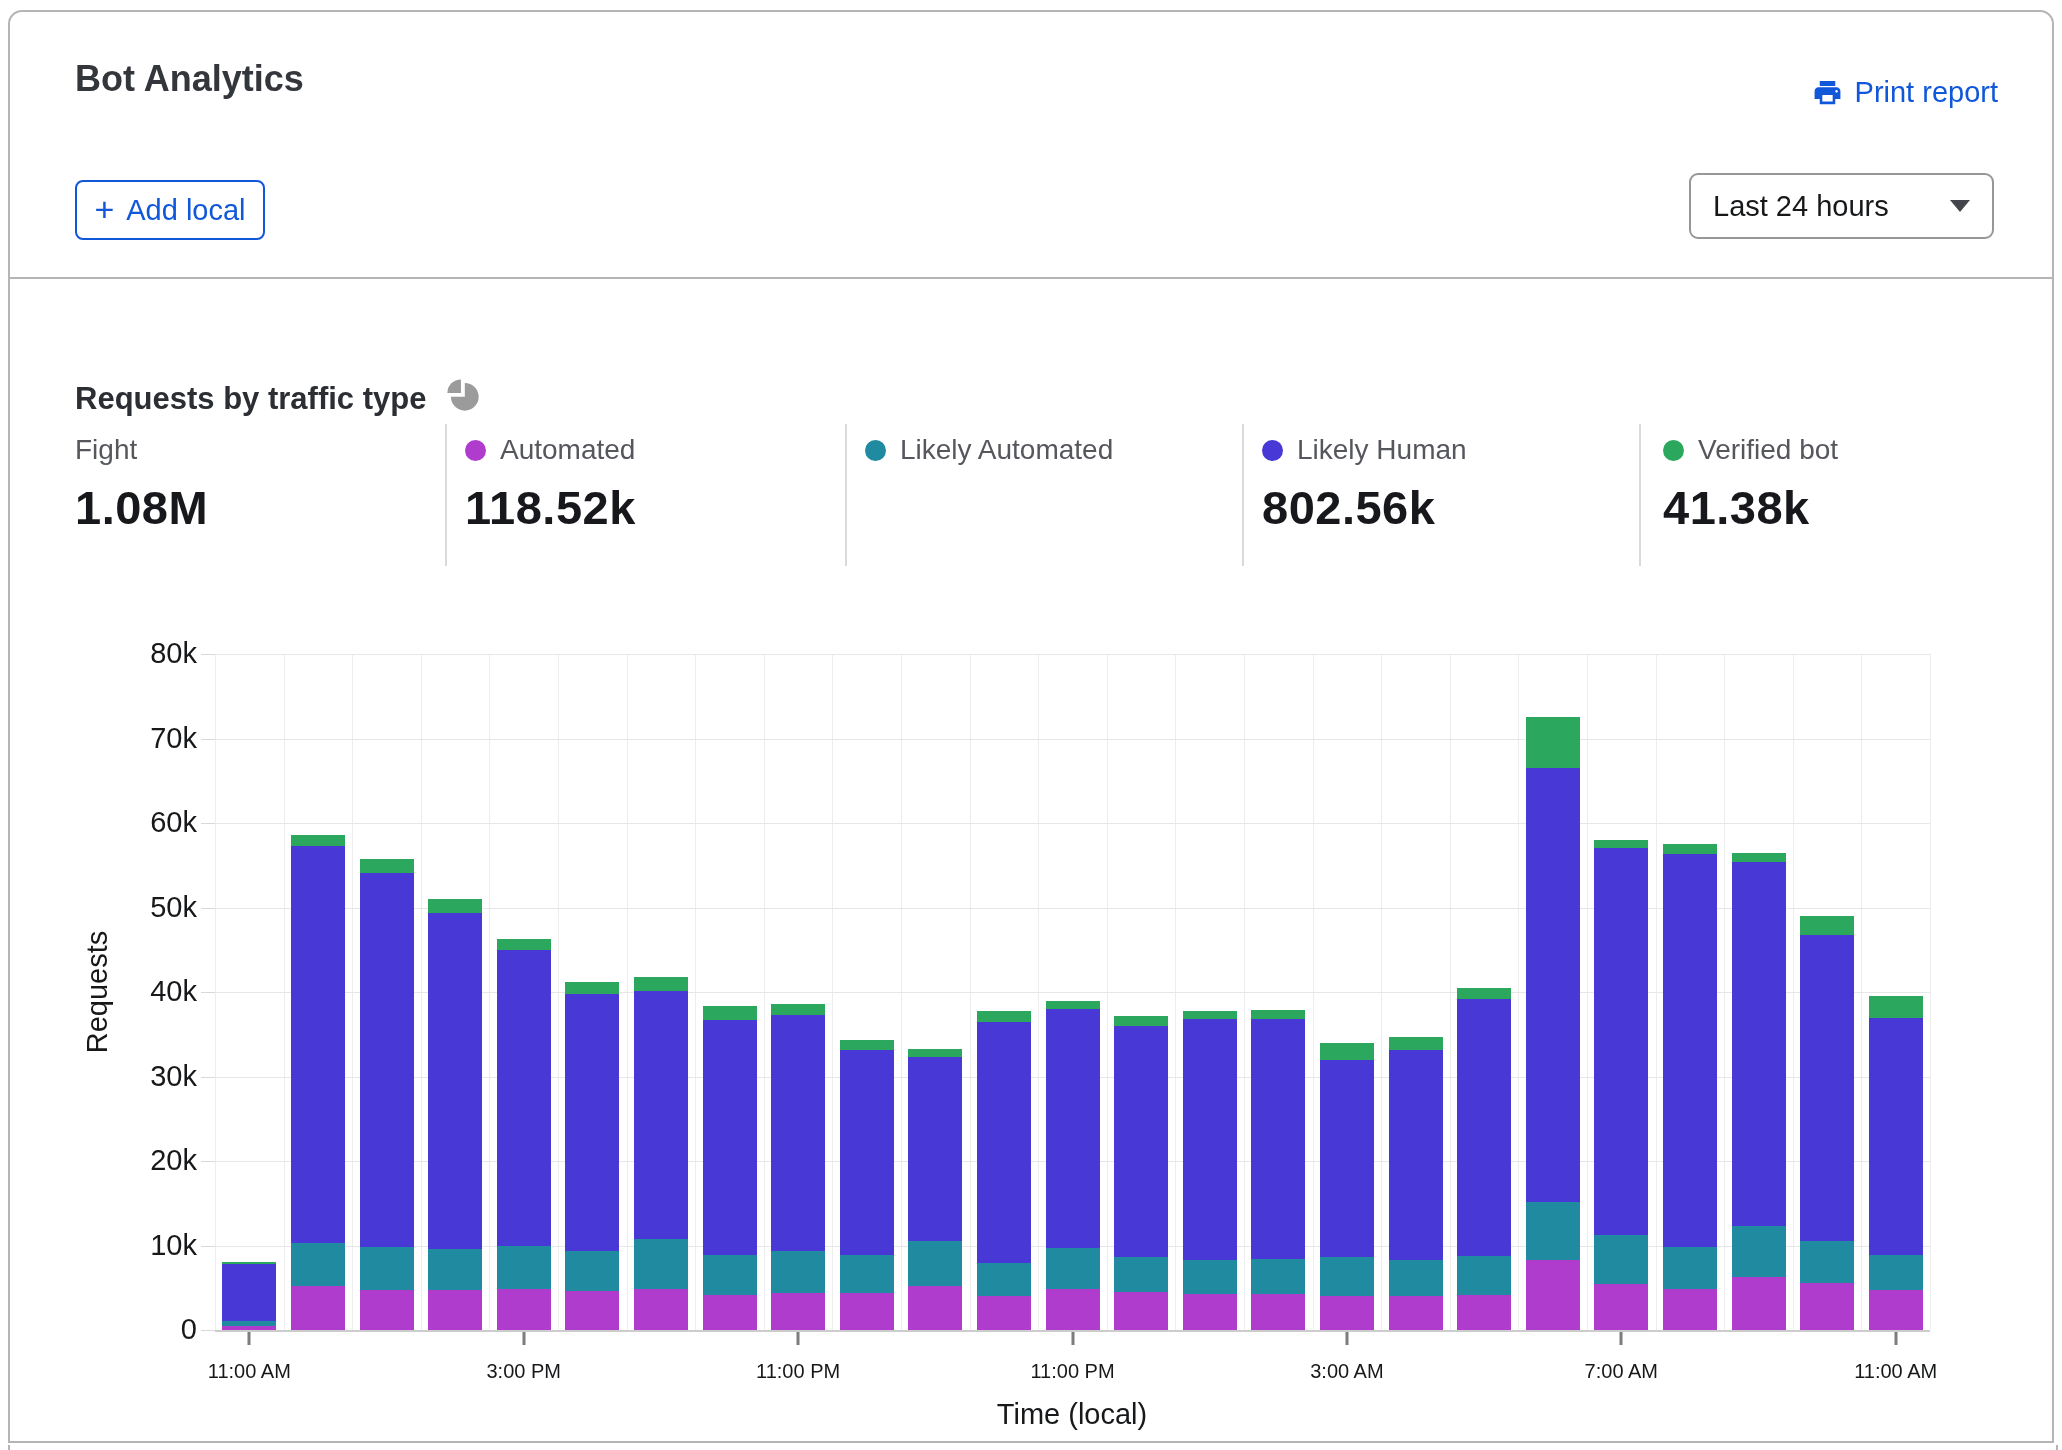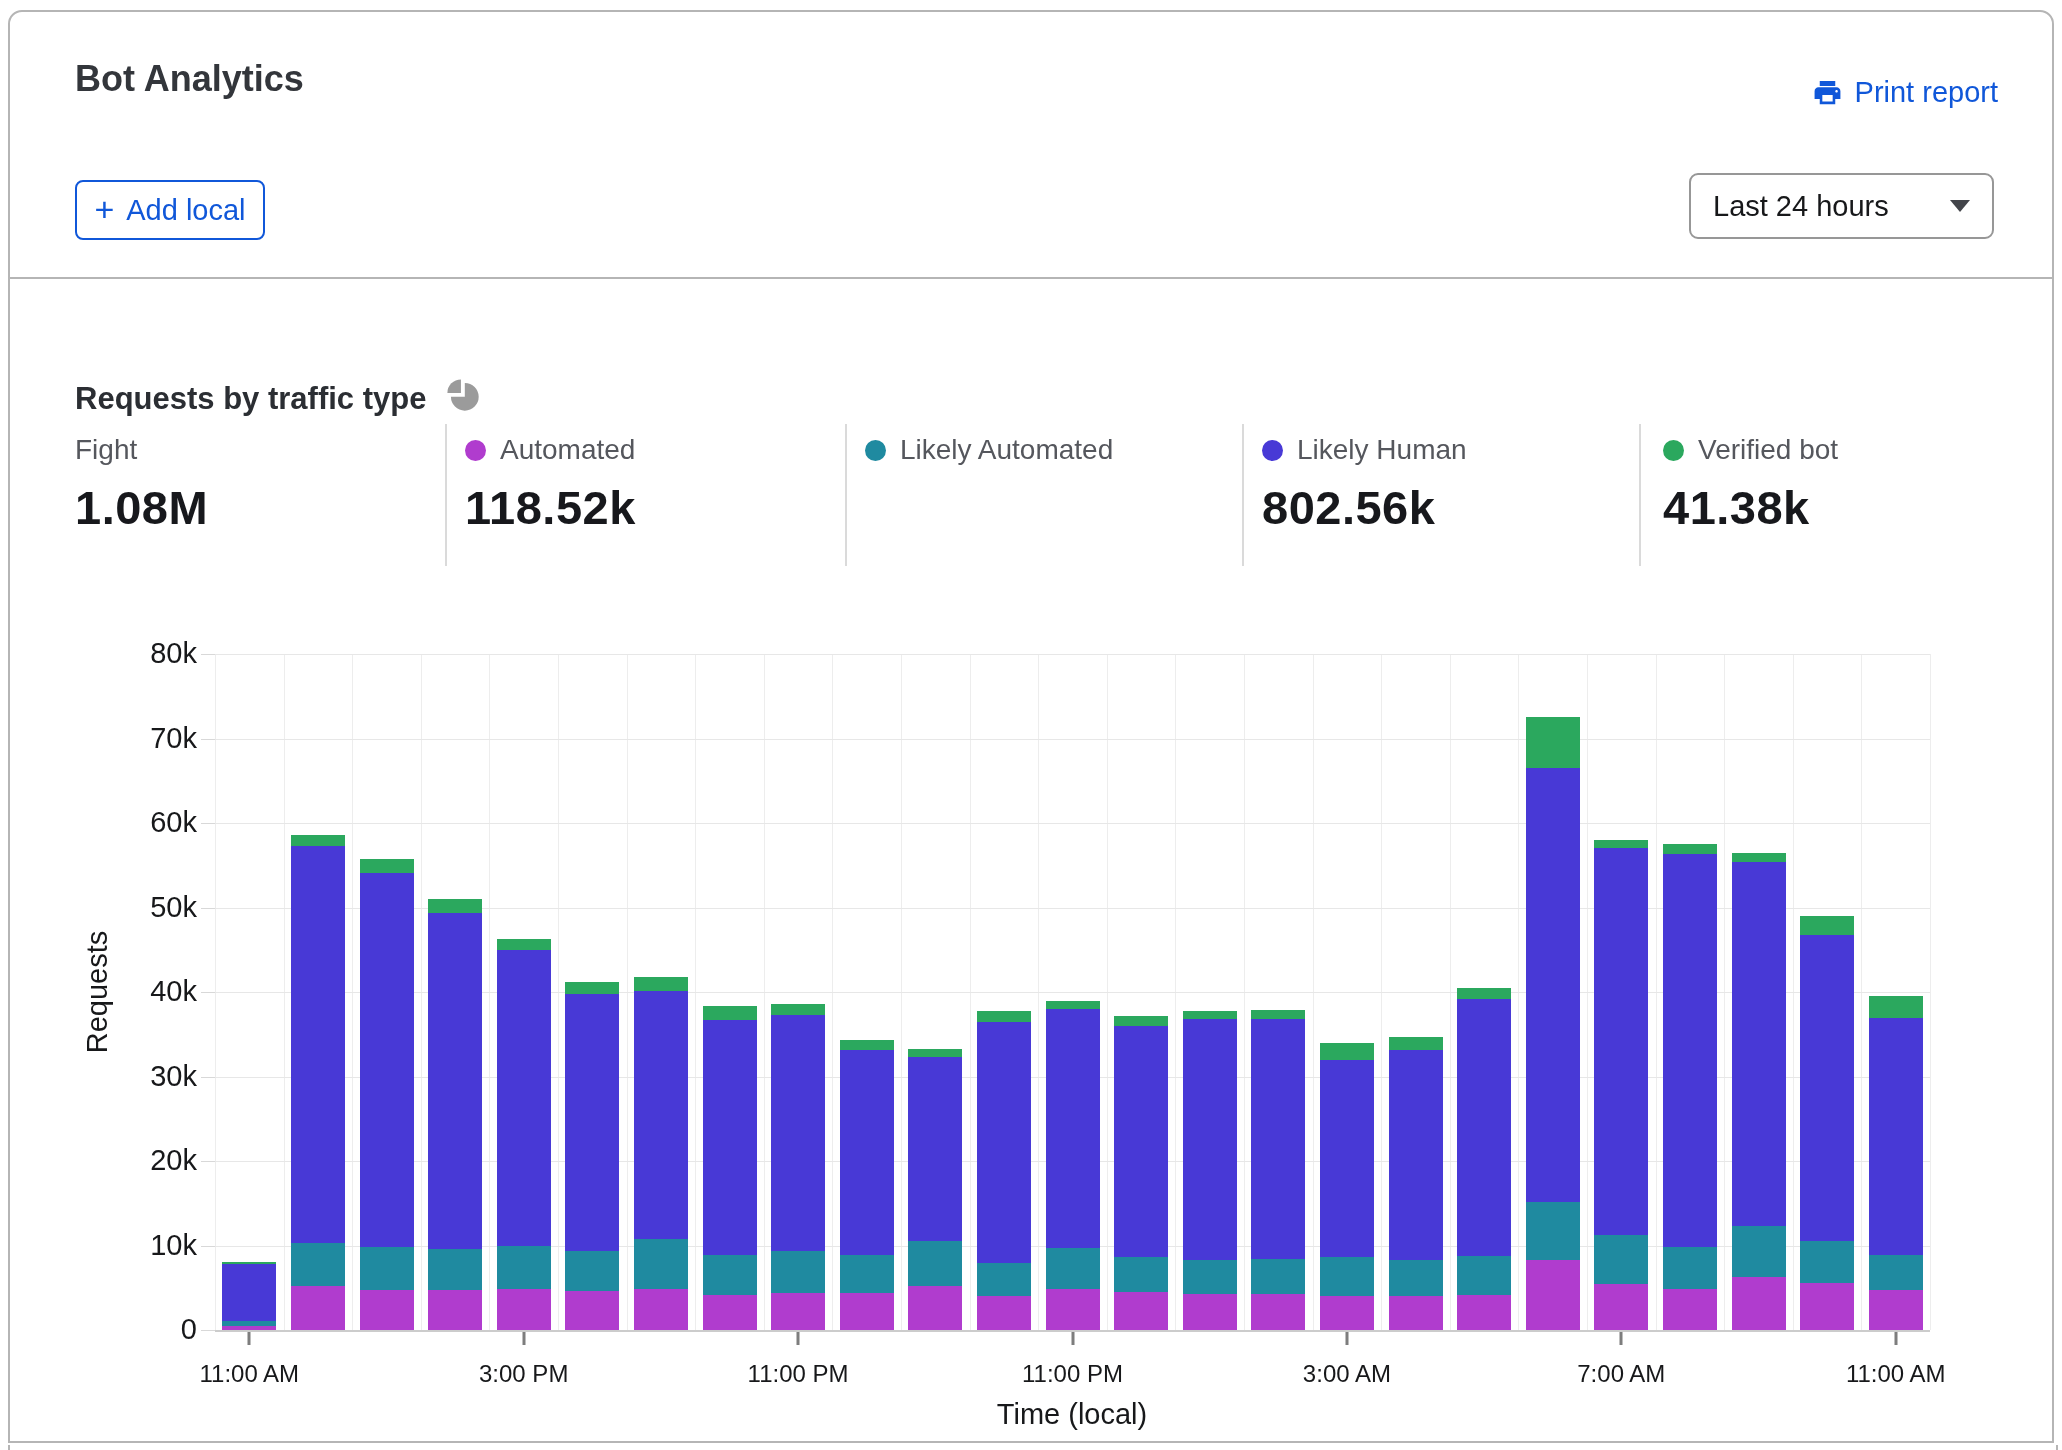--- a/index.html
+++ b/index.html
@@ -56,21 +56,21 @@
   .stat .value{font-size:47px;font-weight:600;color:#17181c;margin-top:12px;letter-spacing:0.5px;}
   .stat-divider{position:absolute;top:424px;width:0;height:142px;border-left:2px solid #dadada;}
   .plot{
     position:absolute;left:215px;top:654px;width:1715px;height:676px;
   }
   .gl-h{position:absolute;left:0;width:100%;height:1px;background:#e7e7e7;z-index:1;}
   .gl-h.axis{height:2px;background:#cccccc;}
   .gl-v{position:absolute;top:0;width:1px;height:100%;background:#ededed;z-index:0;}
   .y-label{position:absolute;width:150px;left:-168px;text-align:right;font-size:29px;color:#17181a;z-index:3;}
   .y-tick{position:absolute;left:-14px;width:14px;height:1px;background:#d8d8d8;}
-  .x-label{position:absolute;top:706px;transform:translateX(-50%);font-size:24px;color:#17181a;white-space:nowrap;}
+  .x-label{position:absolute;top:706px;transform:translateX(-50%);font-size:20px;color:#17181a;white-space:nowrap;}
   .x-tick{position:absolute;top:678px;width:3px;height:13px;background:#7d7d7d;transform:translateX(-50%);}
   .bar-col{position:absolute;bottom:0;display:flex;flex-direction:column-reverse;z-index:2;}
   .bar-seg{width:100%;}
   .ylabel-rot{
     position:absolute;left:97px;top:992px;transform:translate(-50%,-50%) rotate(-90deg);
     font-size:29px;color:#17181a;white-space:nowrap;
   }
   .xlabel-title{
     position:absolute;left:1072px;top:1398px;transform:translateX(-50%);
     font-size:29px;color:#17181a;

